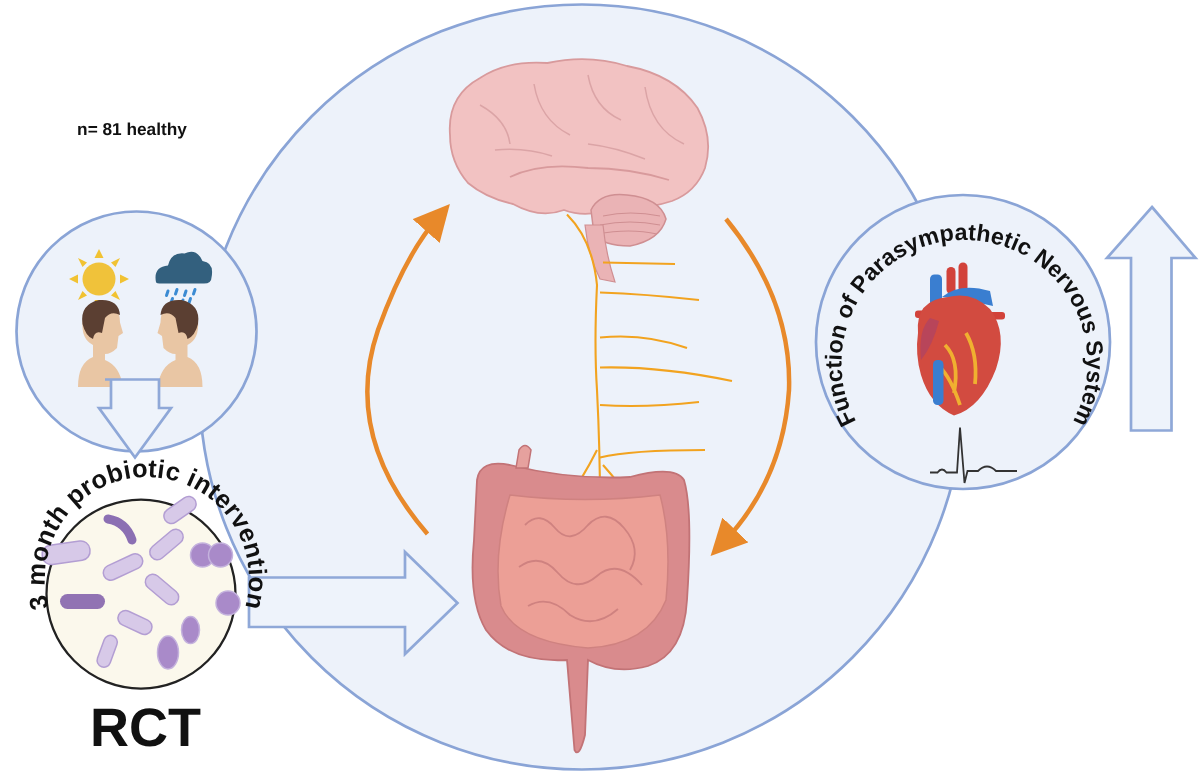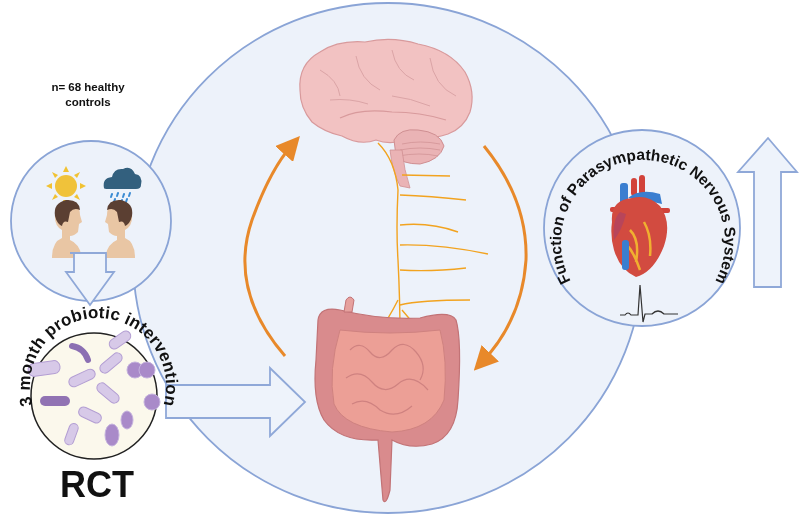--- a/index.html
+++ b/index.html
@@ -151,17 +151,16 @@
     <path d="M340 330 Q390 336 440 330 Q448 360 444 400 Q432 430 392 432 Q344 428 334 404 Q328 370 340 330 Z" fill="#ec9f96" stroke="#cf8280" stroke-width="1"></path>
     <path d="M350 350 Q360 340 370 352 Q380 364 392 350 Q404 338 416 352 Q428 366 420 380 M346 378 Q360 368 372 382 Q384 396 398 384 Q412 372 428 390 M352 404 Q366 396 380 410 Q396 420 412 406" stroke="#cf8280" stroke-width="1.2" fill="none"></path>
     <path d="M346 300 Q350 294 354 300 L352 312 L344 312 Z" fill="#e6a19e" stroke="#c27376" stroke-width="1"></path>
   </g>
 
   <path d="M285 356 Q228 290 252 220 Q270 170 292 145" stroke="#e8892a" stroke-width="3" fill="none" marker-end="url(#ah)"></path>
   <path d="M484 146 Q528 200 526 260 Q522 320 482 362" stroke="#e8892a" stroke-width="3" fill="none" marker-end="url(#ah)"></path>
 </svg>
 
 <div class="label-top">
-  <div>n= 68 healthy</div>
-  <div>controls</div>
+  <div>n= 81 healthy</div>
 </div>
 
 <div class="rct">RCT</div>
 
 </body></html>

